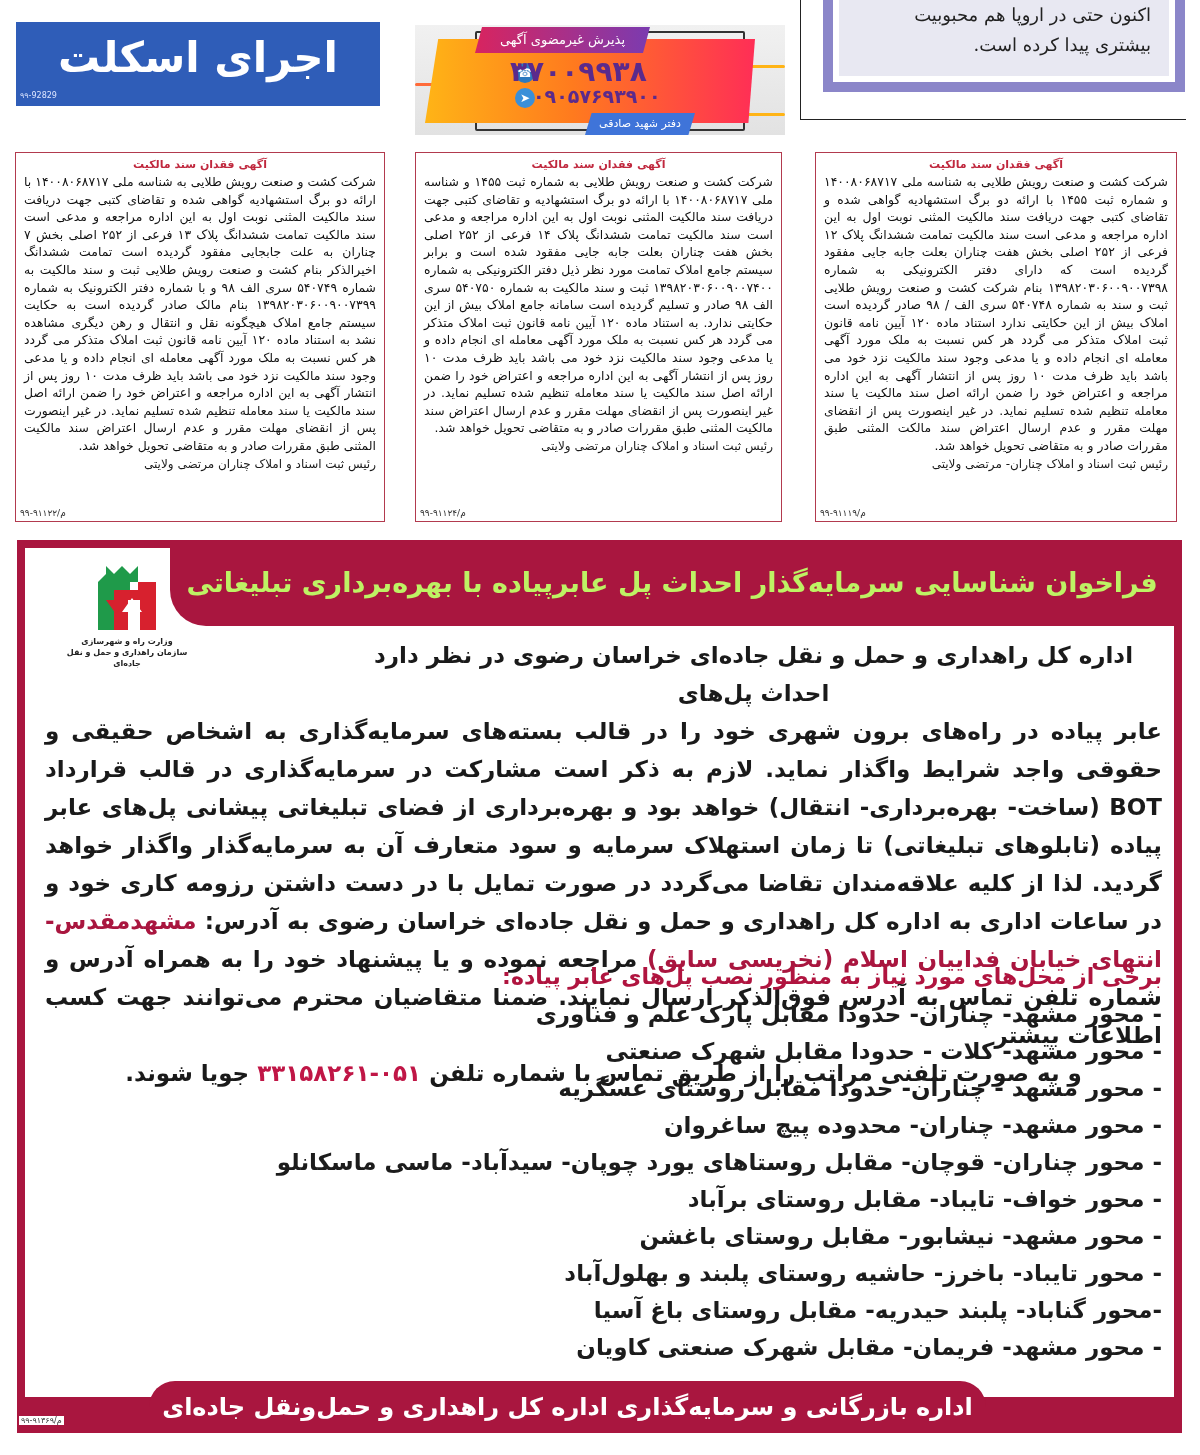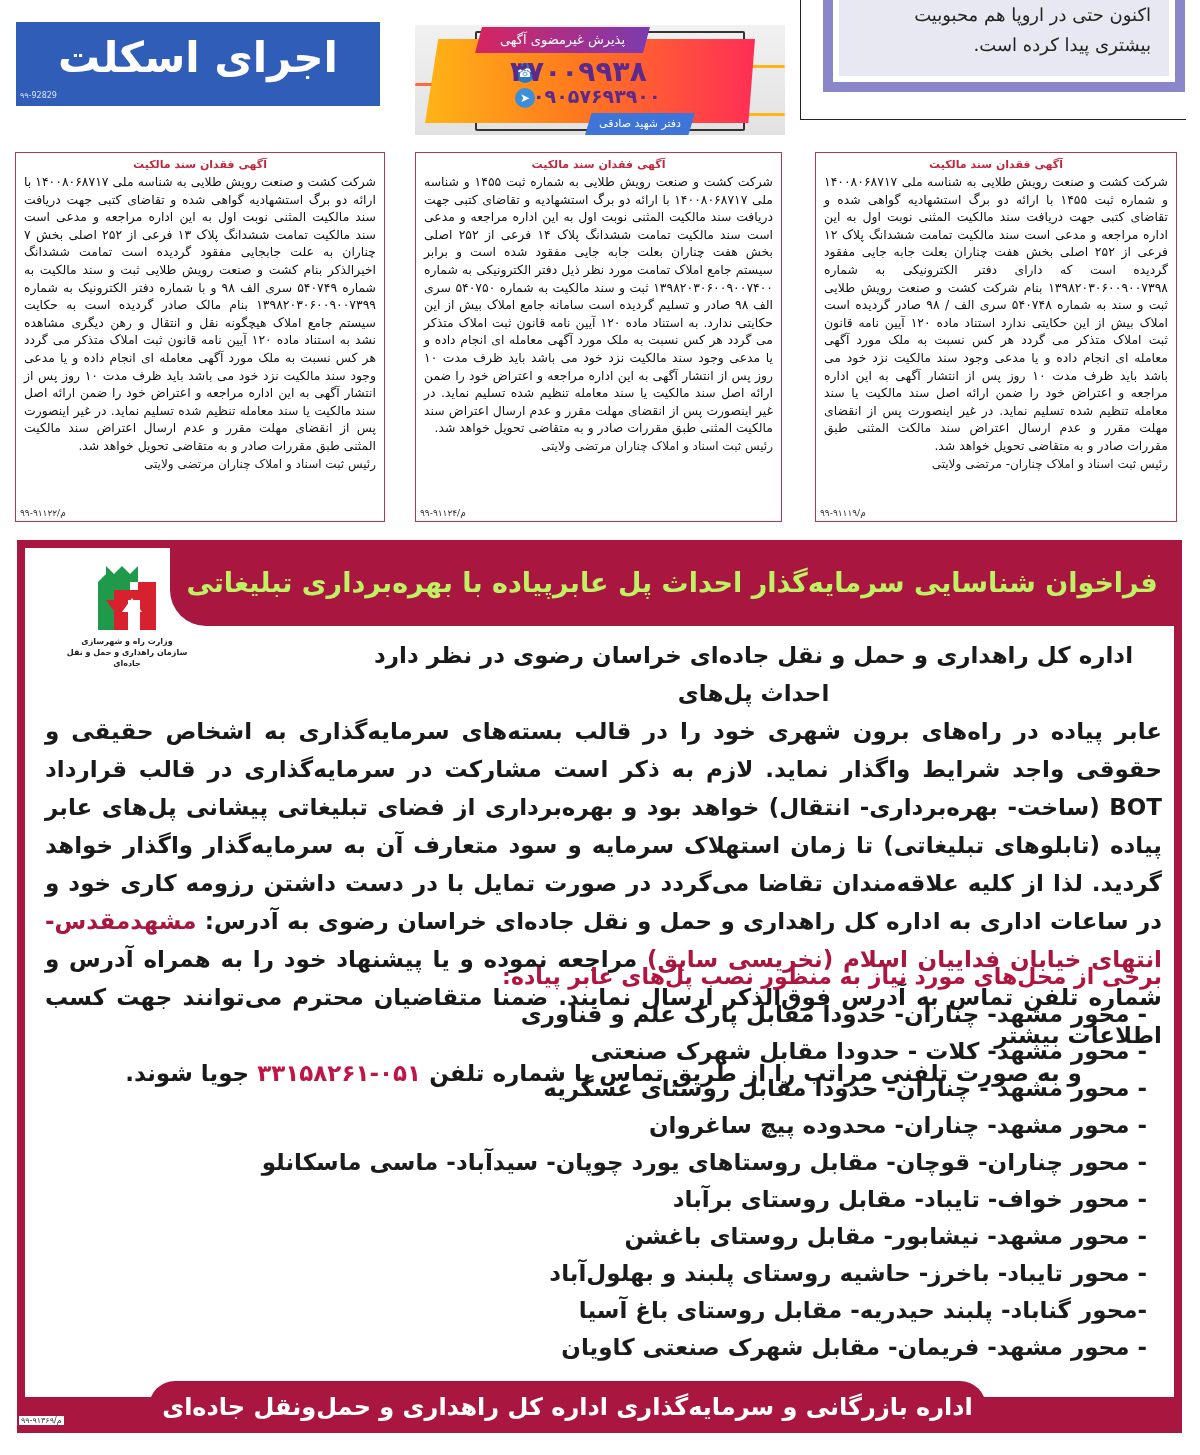--- a/index.html
+++ b/index.html
@@ -122,21 +122,21 @@
   .big-ad .body p { margin: 0; }
   .big-ad .body .first { padding-right: 0; padding-left: 300px; text-align: center; }
   .big-ad .body .center { text-align: center; }
   .big-ad .address { color: #a9163f; }
   .big-ad .tel { color: #c01646; }
   .big-ad .list-title {
     position: absolute; right: 12px; top: 412px; direction: rtl; color: #b0143f;
     font-weight: bold; font-size: 22px; line-height: 34px;
   }
   .big-ad .list {
-    position: absolute; right: 27px; top: 448px; direction: rtl; list-style: none;
+    position: absolute; right: 12px; top: 448px; direction: rtl; list-style: none;
   }
   .big-ad .list li {
     font-size: 23px; line-height: 37px; font-weight: bold; color: #1c1c1c; text-align: right; white-space: nowrap;
   }
   .big-ad .footer-tab {
     position: absolute; left: 132px; right: 196px; bottom: 0; height: 52px;
     background: #a9163f; border-top-left-radius: 26px; border-top-right-radius: 26px;
     color: #fff; text-align: center; direction: rtl; font-size: 24px; font-weight: bold; line-height: 52px;
   }
   .big-ad .code {

